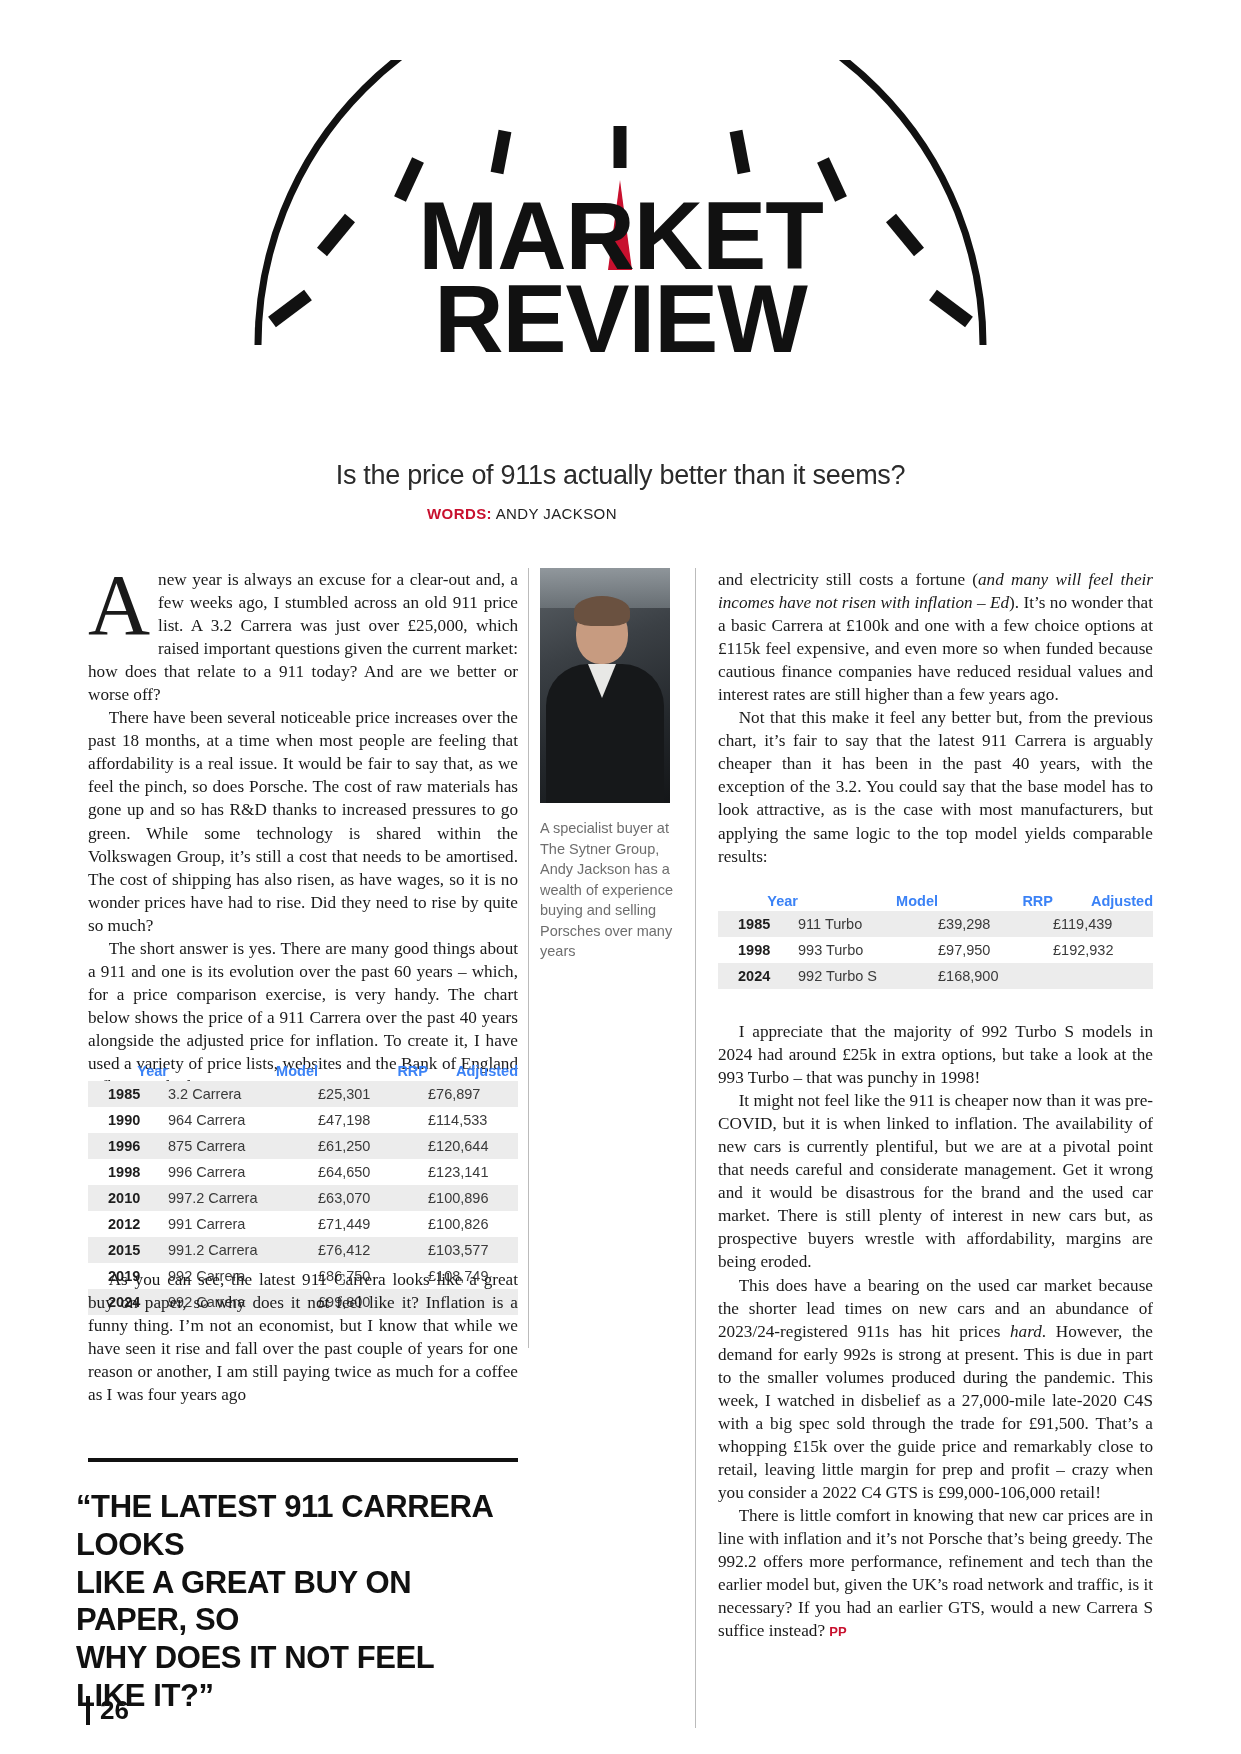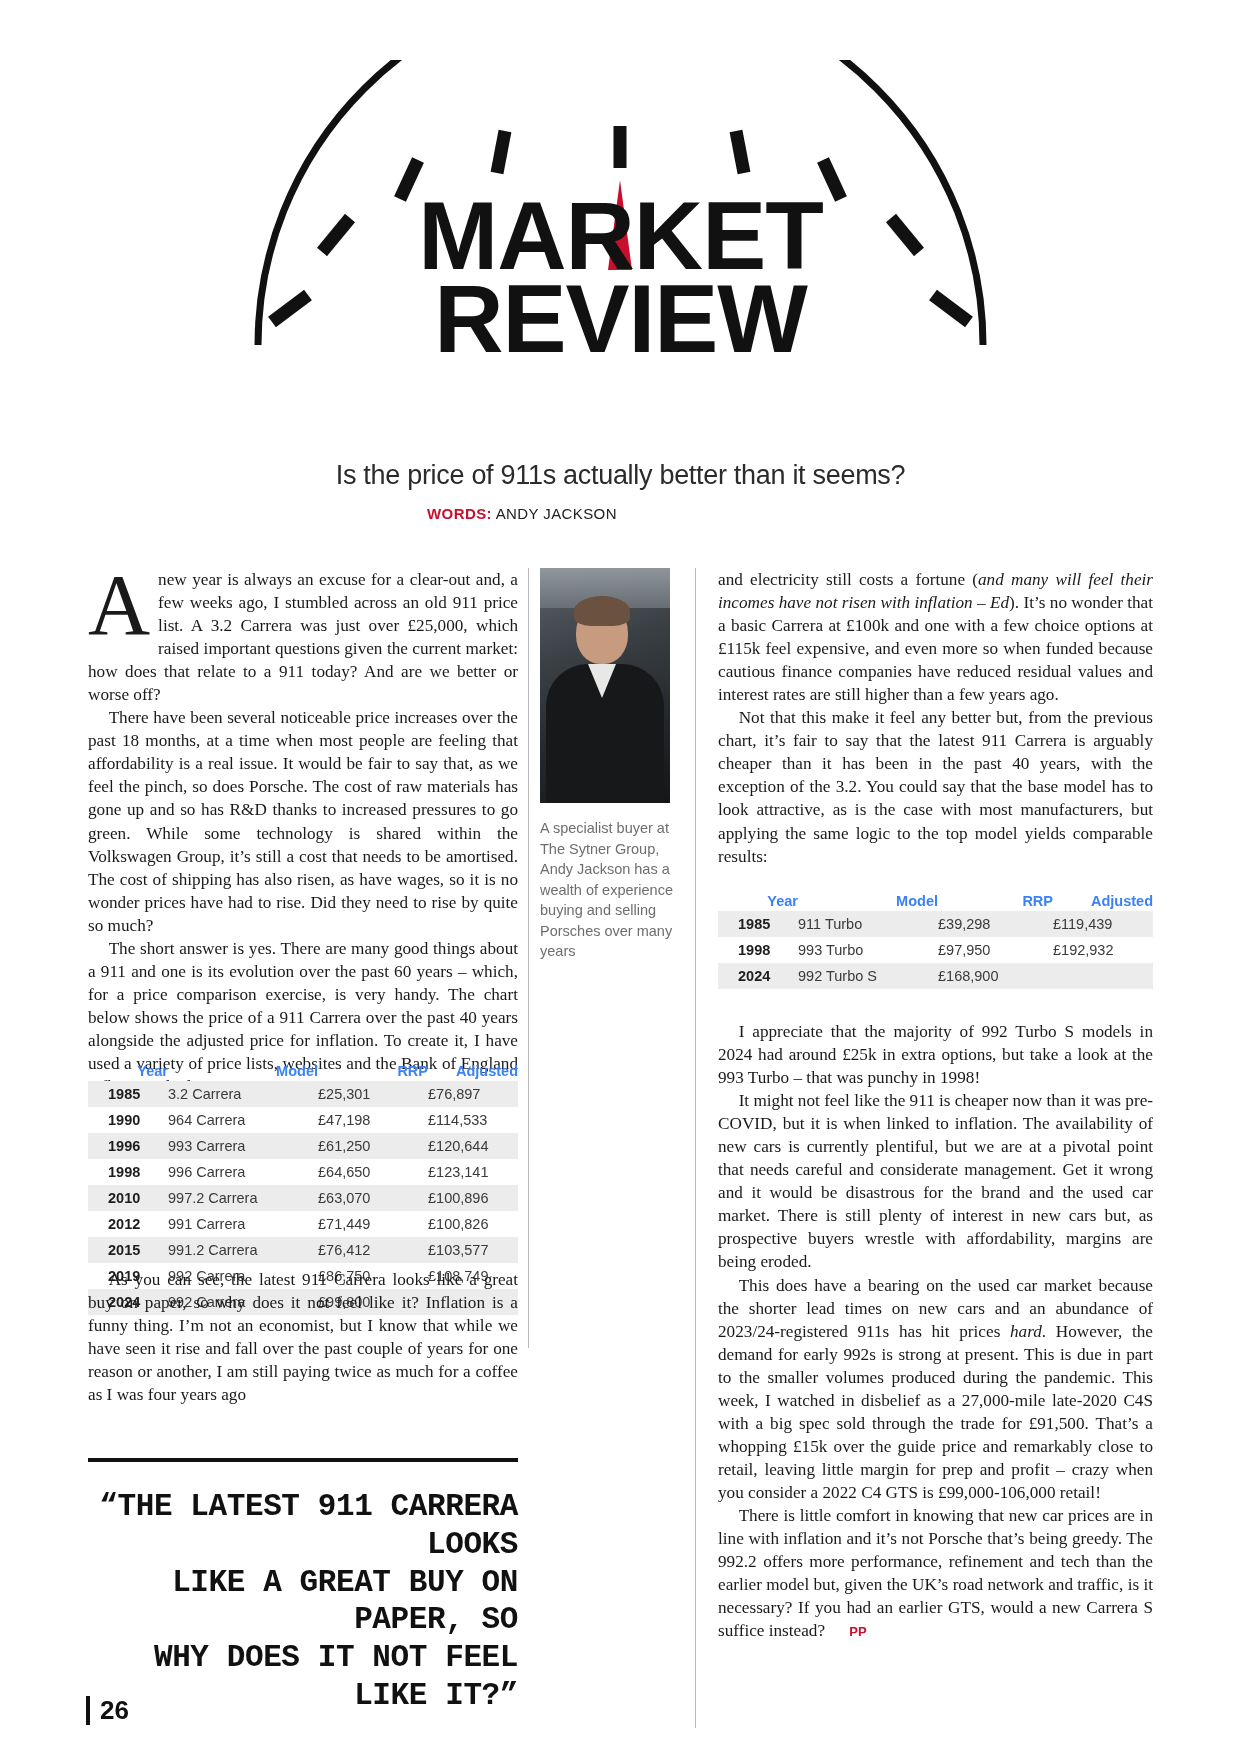--- a/index.html
+++ b/index.html
@@ -201,25 +201,25 @@
   .pullquote-rule {
     position: absolute;
     left: 88px;
     top: 1458px;
     width: 430px;
     height: 4px;
     background: #111;
   }
   .pullquote {
     position: absolute;
-    left: 88px;
+    left: 76px;
     top: 1488px;
     width: 430px;
-    text-align: right;
-    font-family: Liberation Mono, monospace;
+    text-align: left;
+    font-family: Liberation Sans, sans-serif;
     font-weight: bold;
     font-size: 31px;
     line-height: 1.22;
     letter-spacing: -0.4px;
     color: #111;
   }
 
   
   .folio {
     position: absolute;
@@ -232,21 +232,20 @@
     padding-left: 10px;
     border-left: 4px solid #111;
     line-height: 1.1;
     margin-top: 32px;
   }
   .pp-mark {
     font-family: "Liberation Sans", sans-serif;
     font-weight: bold;
     font-size: 13px;
     color: #c8102e;
-    margin-left: 20px;
   }
   em { font-style: italic; }
 </style>
 </head>
 <body>
 
 <div class="masthead">
   <svg class="gauge-svg" width="1241" height="350" viewBox="0 0 1241 350">
 
     <path d="M258,285 A 330 330 0 0 1 983,285" fill="none" stroke="#111" stroke-width="7"></path>
@@ -315,21 +314,21 @@
       <td>£76,897</td>
     </tr>
     <tr>
       <td class="yr">1990</td>
       <td>964 Carrera</td>
       <td>£47,198</td>
       <td>£114,533</td>
     </tr>
     <tr>
       <td class="yr">1996</td>
-      <td>993 Carrera</td>
+      <td>875 Carrera</td>
       <td>£61,250</td>
       <td>£120,644</td>
     </tr>
     <tr>
       <td class="yr">1998</td>
       <td>996 Carrera</td>
       <td>£64,650</td>
       <td>£123,141</td>
     </tr>
     <tr>

